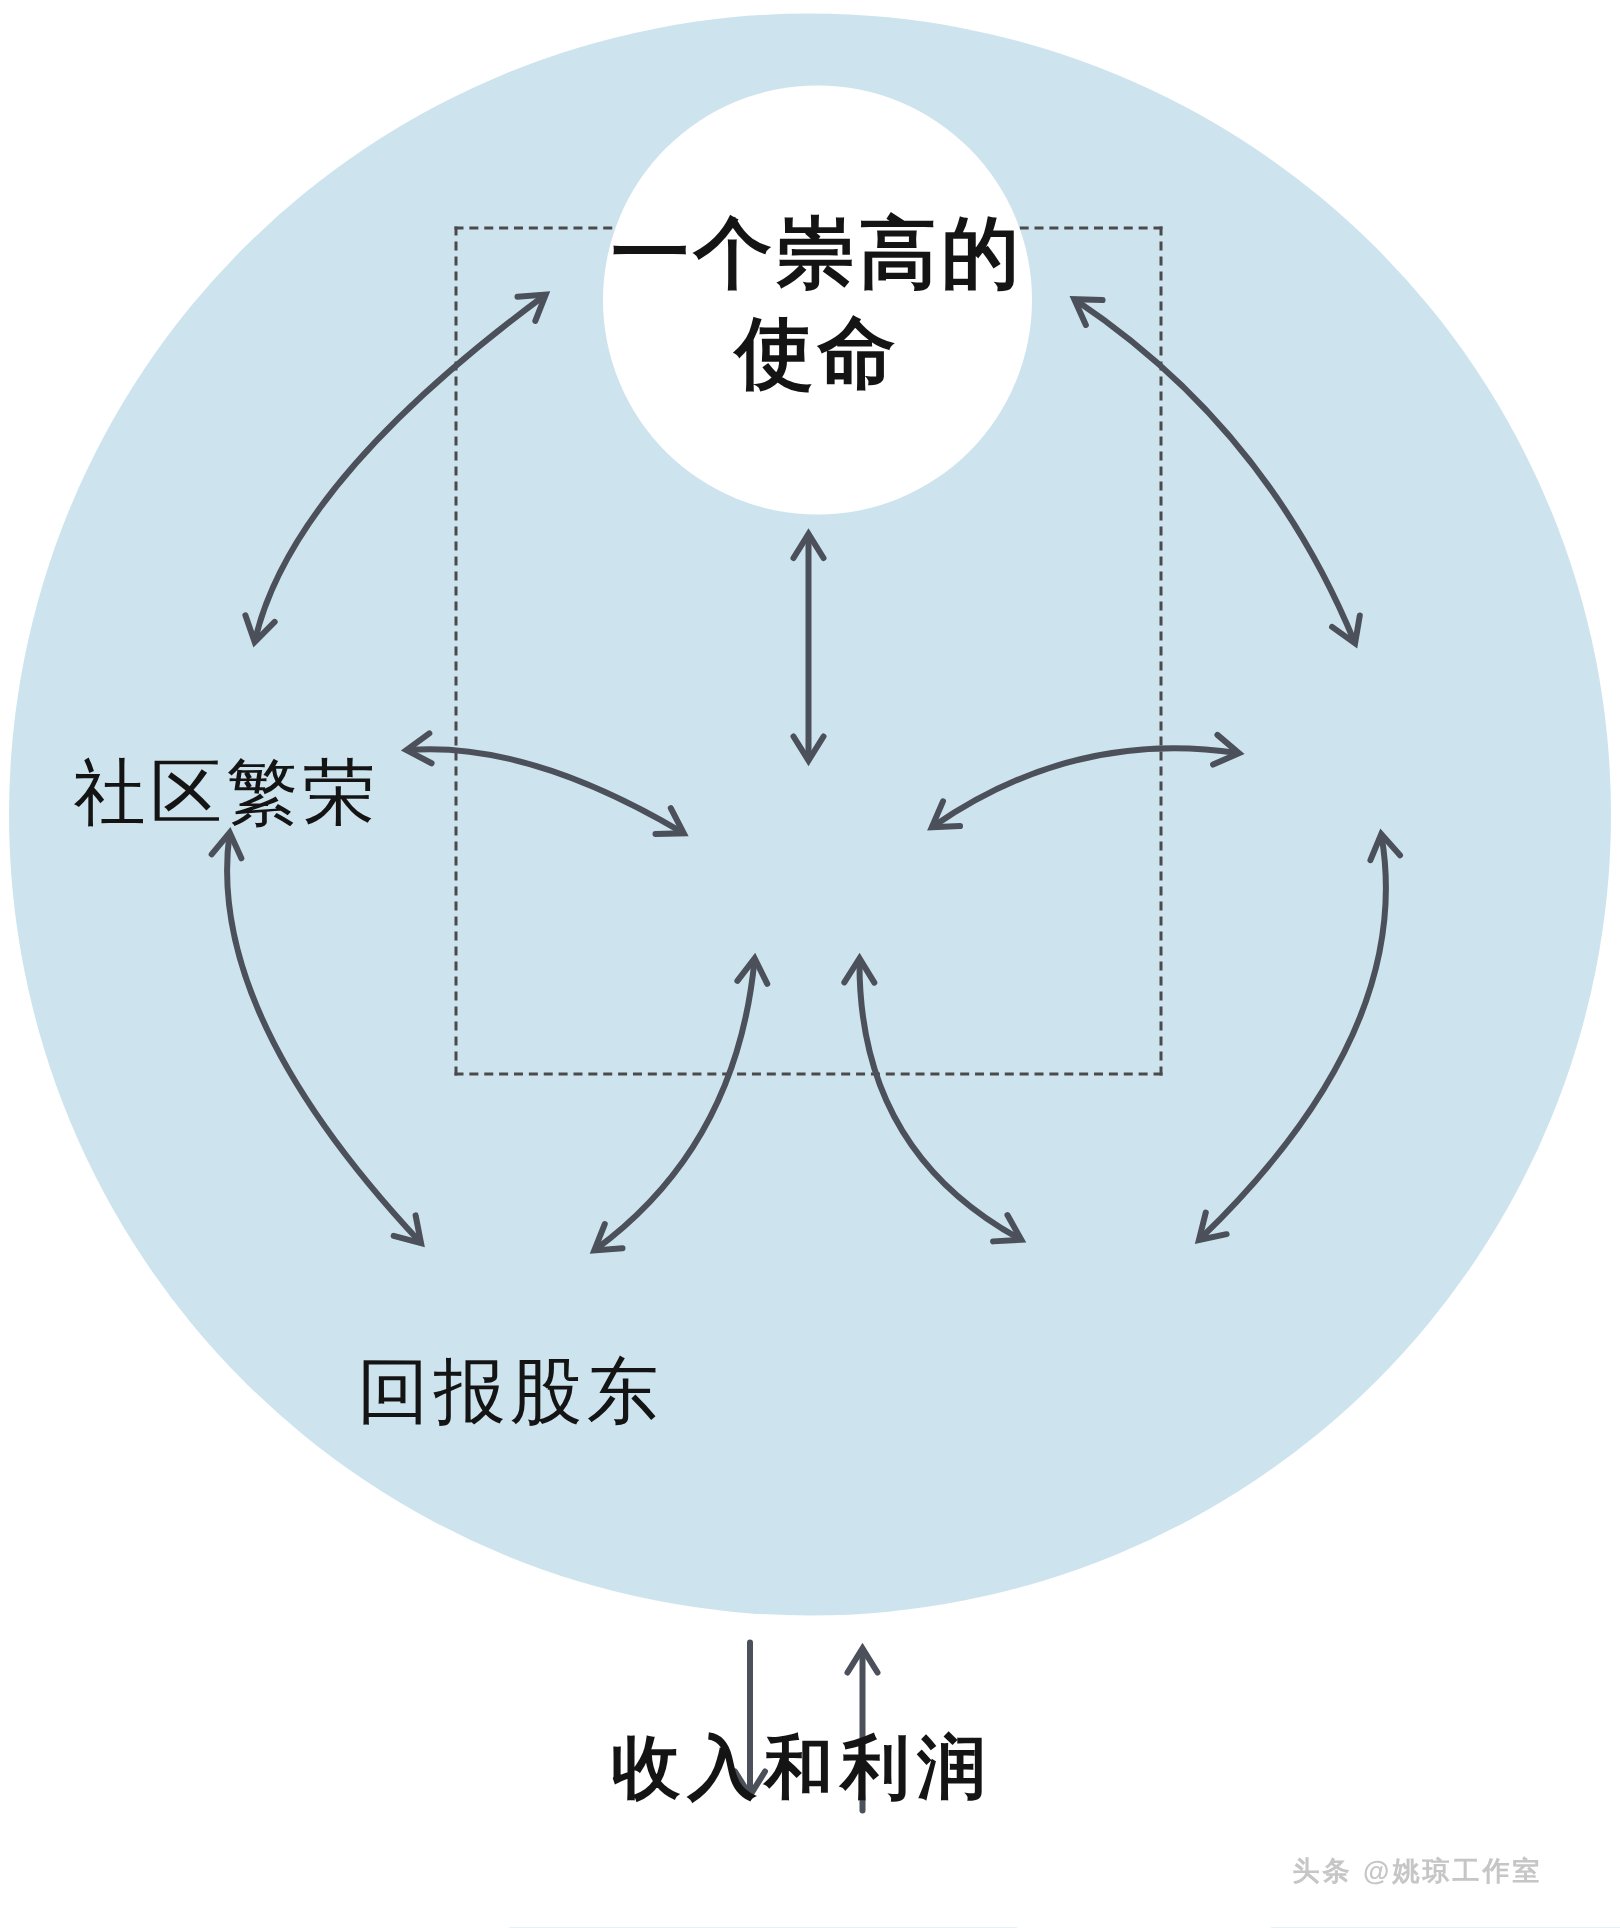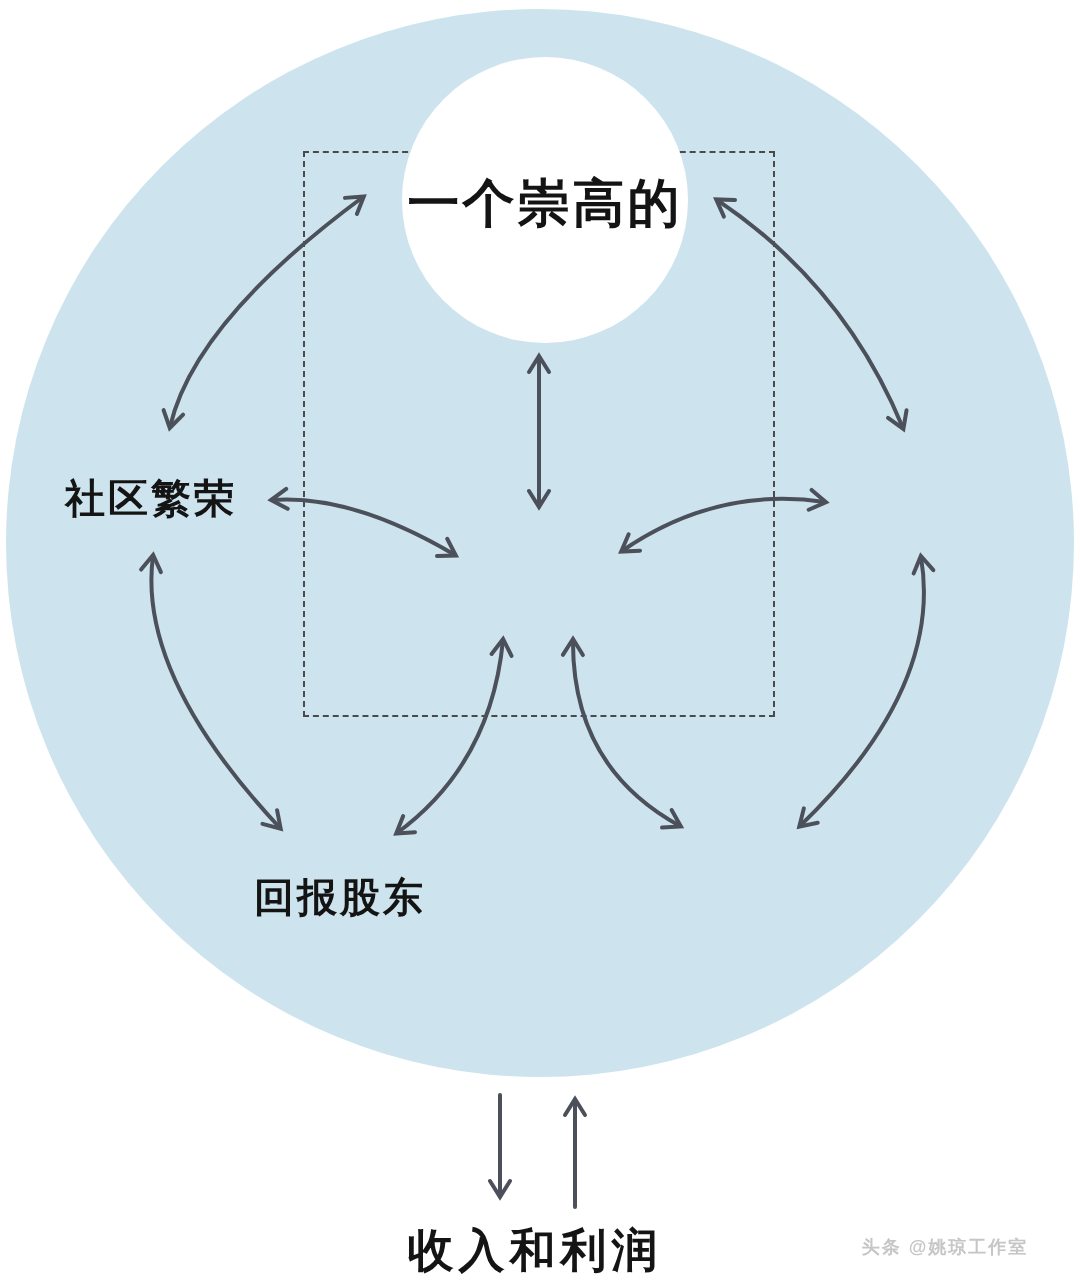--- a/index.html
+++ b/index.html
@@ -22,21 +22,21 @@
     border-radius:50%;background:var(--mission-fill,#ffffff);z-index:2;
   }
   svg.arrows{position:absolute;left:0;top:0;z-index:3;}
   .edge{fill:none;stroke:var(--arrow,#4b505a);stroke-width:4;stroke-linecap:round;}
   .ahp{fill:none;stroke:var(--arrow,#4b505a);stroke-width:4;stroke-linecap:round;stroke-linejoin:miter;}
   .label{
     position:absolute;transform:translate(-50%,-50%);text-align:center;
     color:var(--text,#141414);white-space:nowrap;z-index:4;
   }
   .title{font-size:52px;font-weight:800;line-height:1.28;letter-spacing:3px;}
-  .node{font-size:40px;font-weight:700;line-height:1.3;letter-spacing:3px;}
+  .node{font-size:48px;font-weight:400;line-height:1.3;letter-spacing:3px;margin-top:32px;}
   .center-label{font-size:40px;font-weight:600;line-height:1.4;letter-spacing:12px;}
   .revenue{font-size:46px;font-weight:700;letter-spacing:5px;}
   .watermark{font-size:18px;font-weight:700;color:var(--watermark,#c6c6c6);letter-spacing:2px;}
 </style>
 </head>
 <body>
 
 <div class="stage">
 
   <div class="big-circle"></div>
@@ -58,28 +58,29 @@
     <path class="edge" d="M 153 556 Q 137 675 280 828" marker-start="url(#ah)" marker-end="url(#ah)"></path>
     <path class="edge" d="M 503 640 Q 491 764 397 833" marker-start="url(#ah)" marker-end="url(#ah)"></path>
     <path class="edge" d="M 573 640 Q 572 767 680 826" marker-start="url(#ah)" marker-end="url(#ah)"></path>
     <path class="edge" d="M 921 557 Q 943 688 800 826" marker-start="url(#ah)" marker-end="url(#ah)"></path>
     <path class="edge" d="M 500 1095 L 500 1196" marker-end="url(#ah)"></path>
     <path class="edge" d="M 575 1207 L 575 1100" marker-end="url(#ah)"></path>
   </svg>
 
   <div class="label title" style="left:545px;top:203px;">
     <div>一个崇高的</div>
+    <div>使命</div>
   </div>
 
 
   <div class="label node" style="left:151px;top:498px;">社区繁荣</div>
 
 
   <div class="label node" style="left:340px;top:897px;">回报股东</div>
 
   <div class="label node" style="left:742px;top:901px;">
   </div>
 
-  <div class="label revenue" style="left:535px;top:1251px;text-align:center;">收入和利润</div>
+  <div class="label revenue" style="left:535px;top:1179px;text-align:center;">收入和利润</div>
 
   <div class="label watermark" style="left:945px;top:1247px;">头条 @姚琼工作室</div>
 
 </div>
 
 </body></html>

